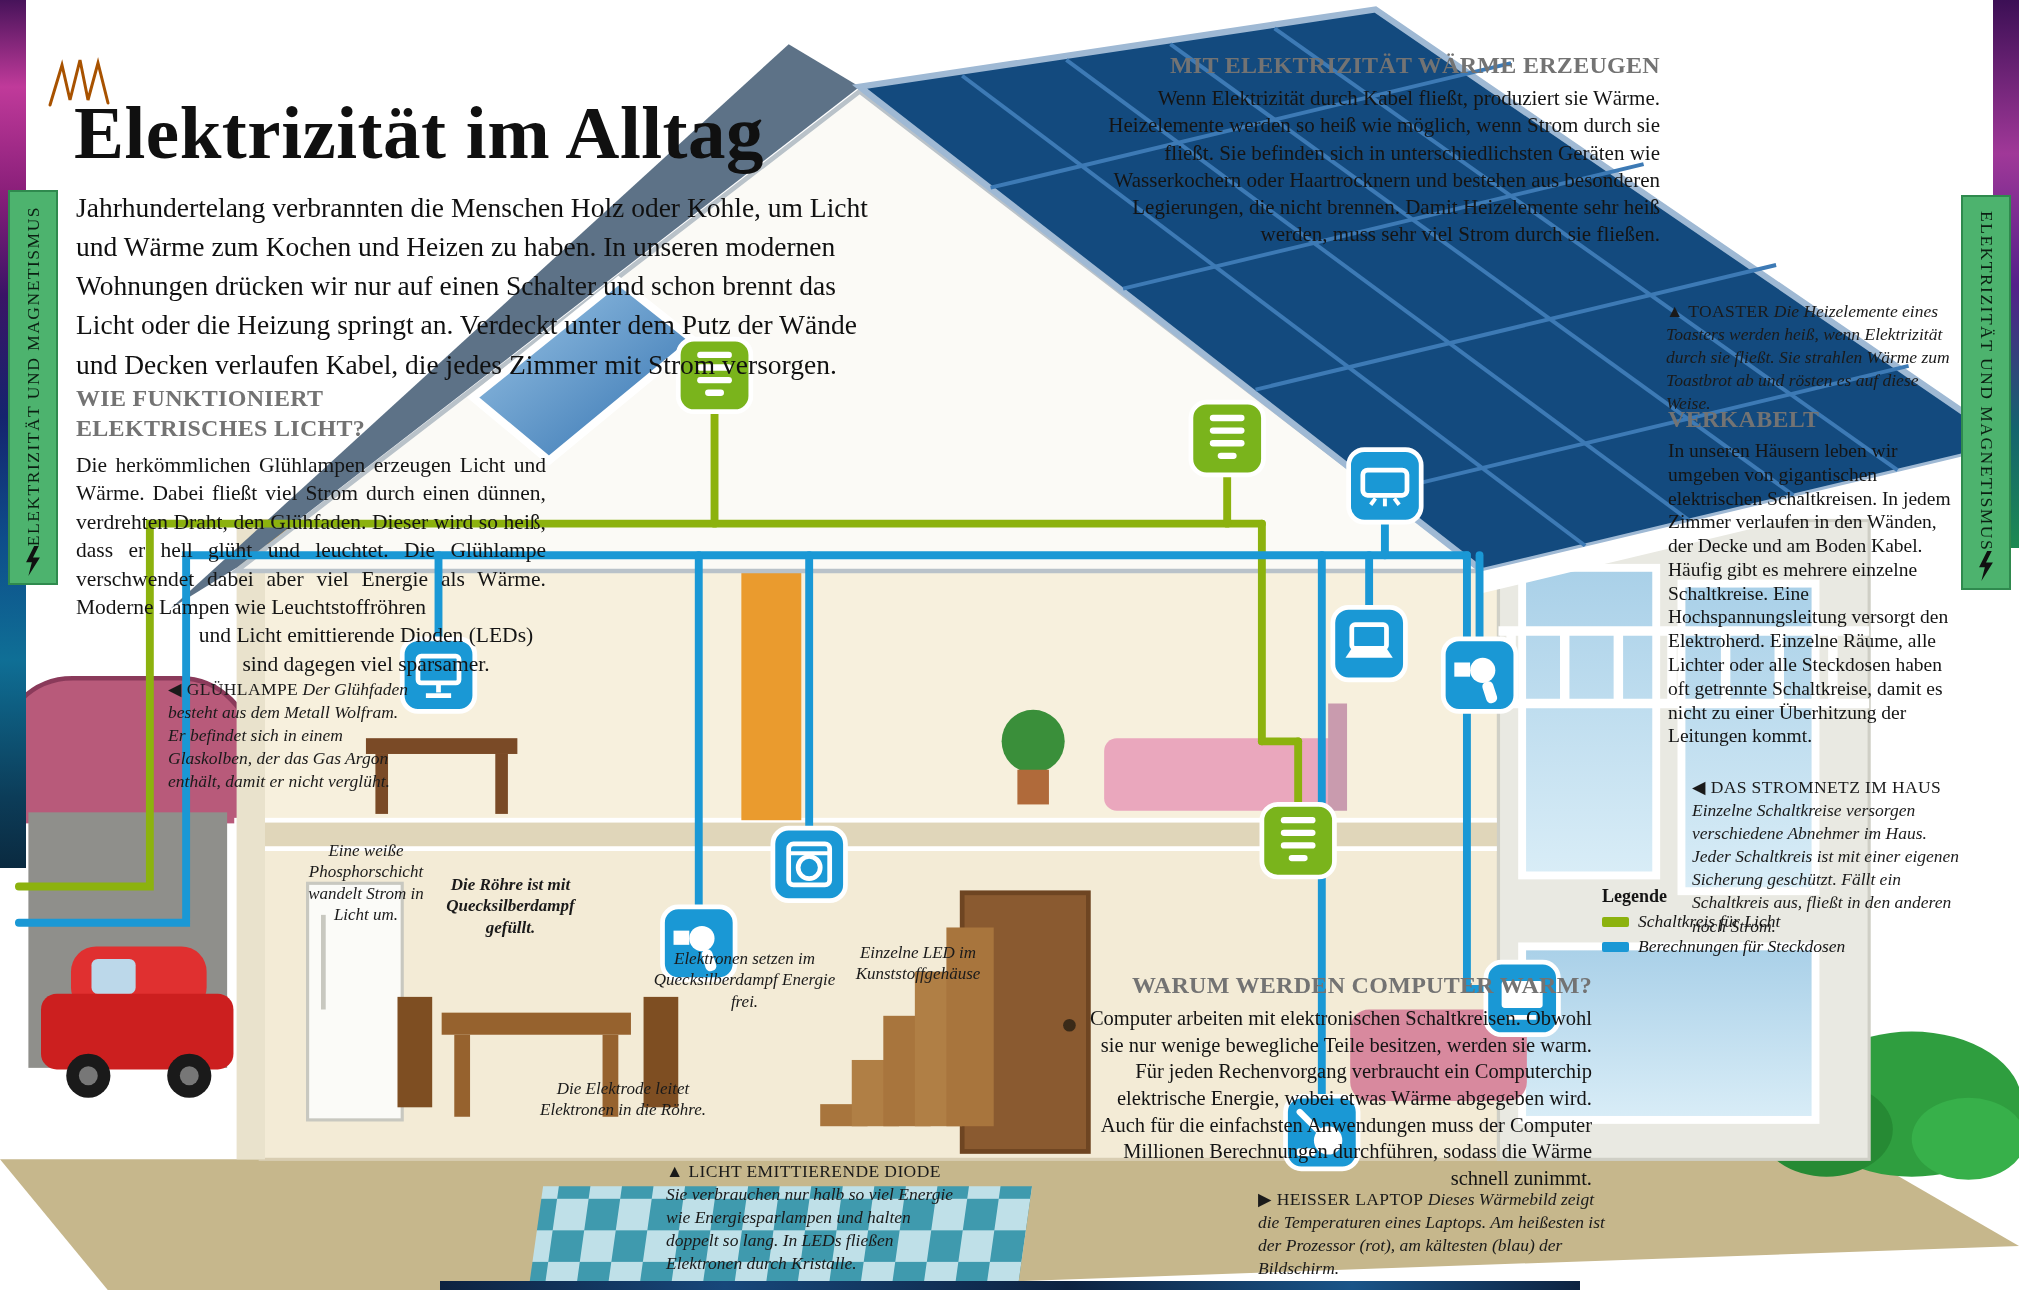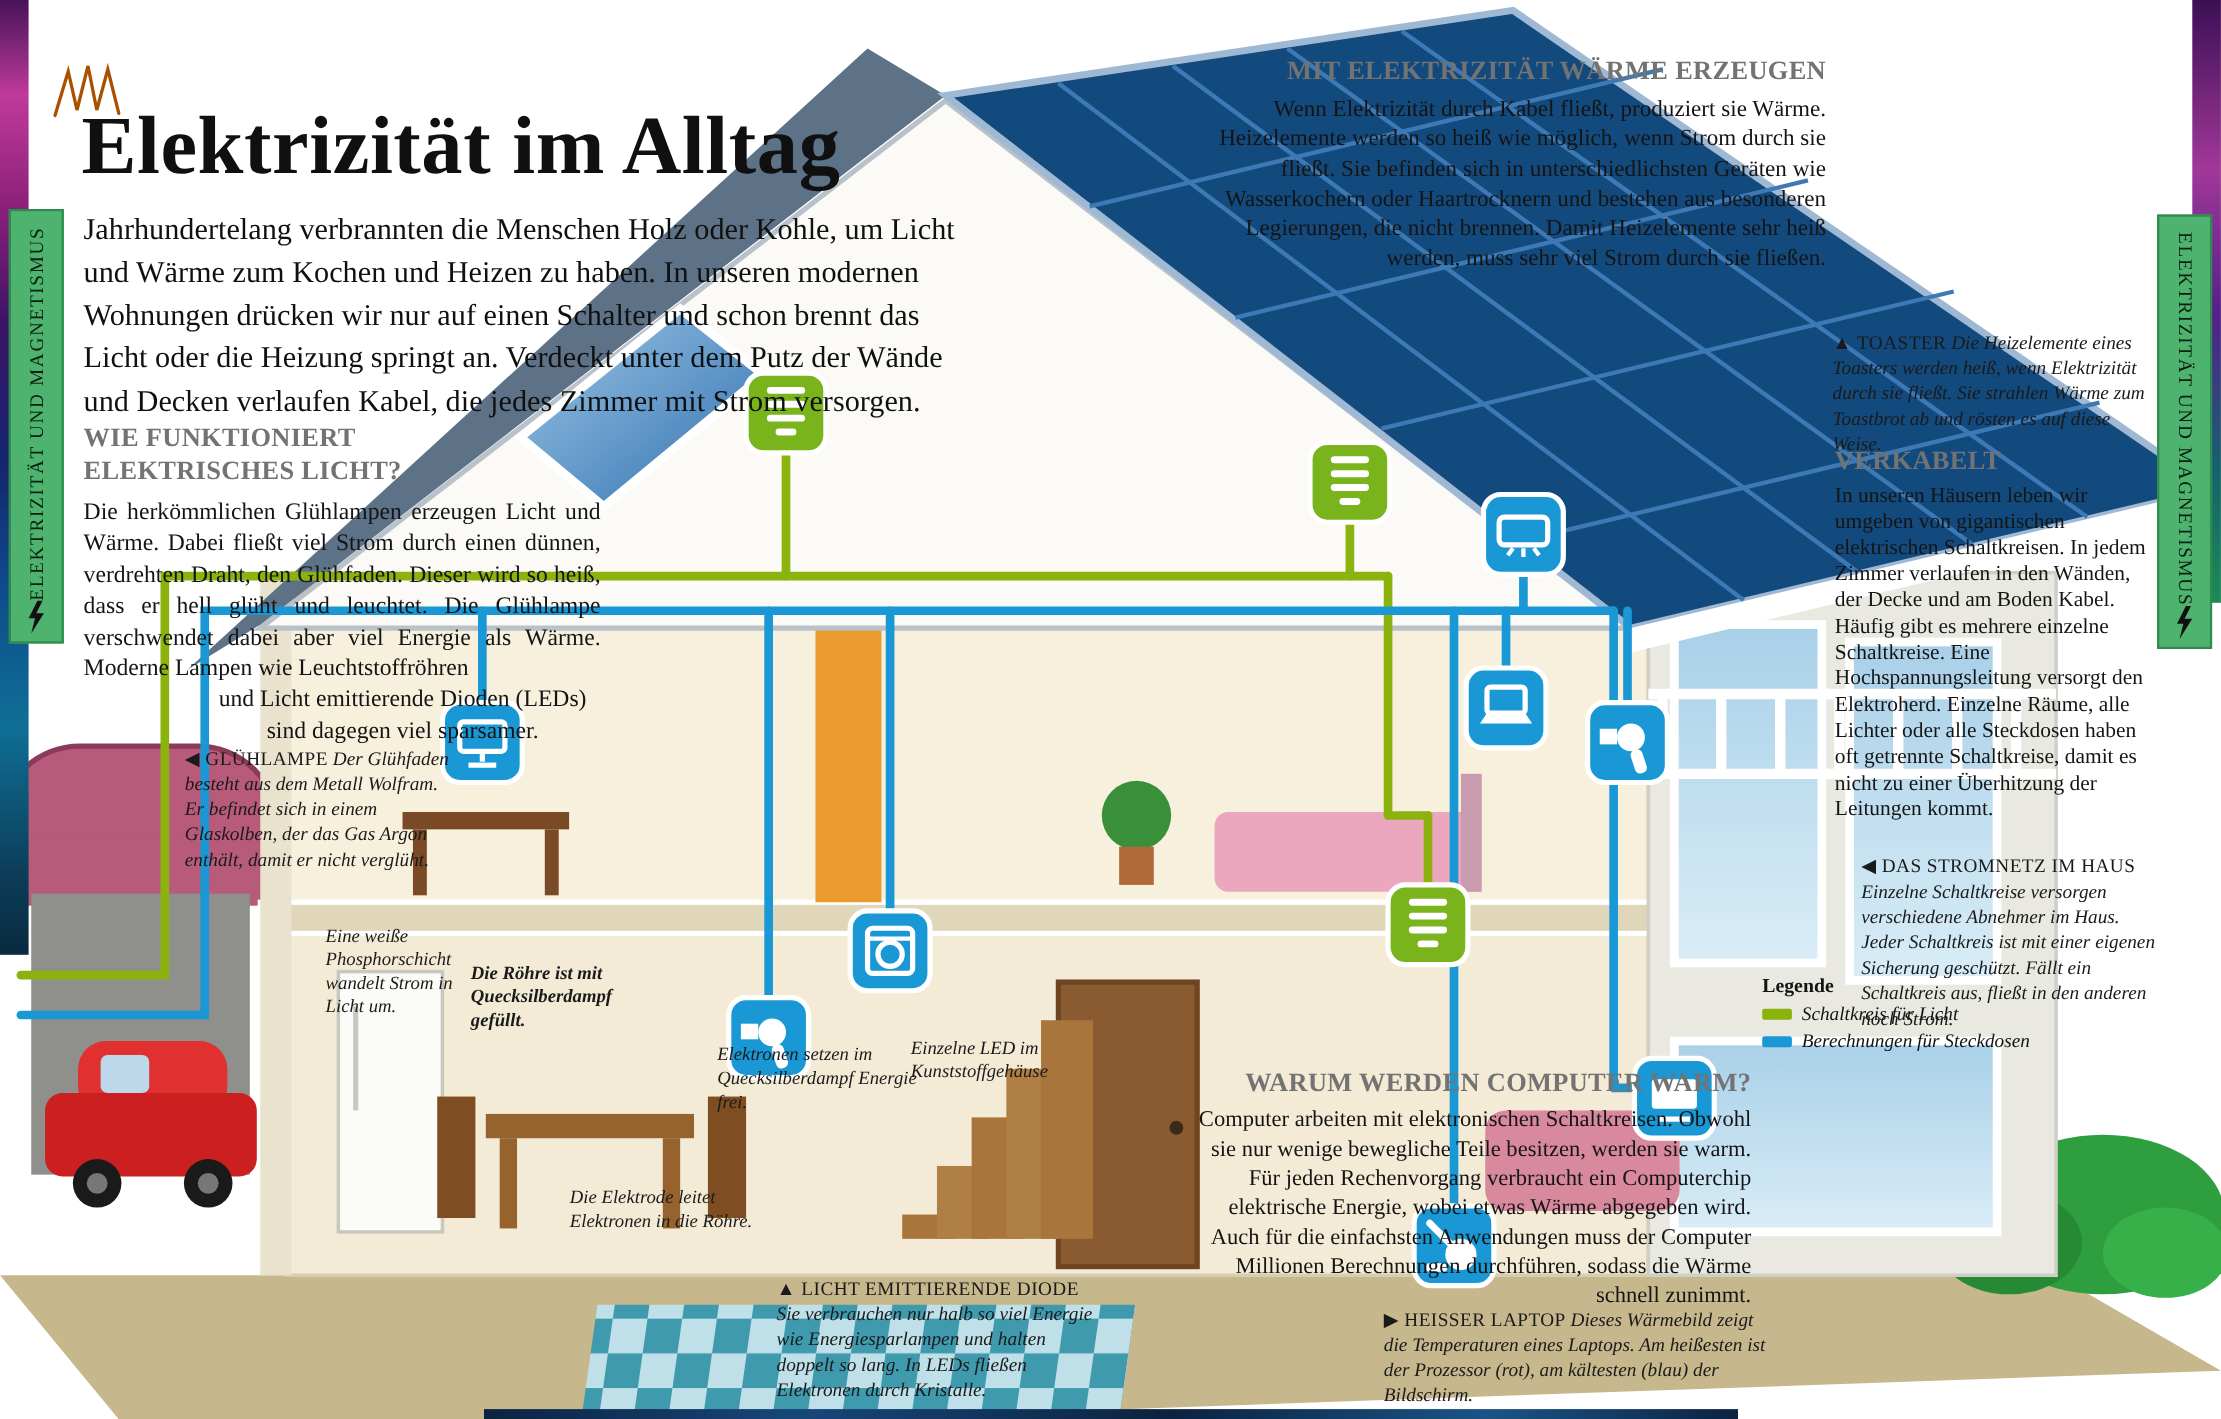--- a/index.html
+++ b/index.html
@@ -45,25 +45,25 @@
   .sec-comp .body{margin-top:6px;font-size:20.5px;line-height:1.3;}
 
   
   .cap{position:absolute;font-size:17.5px;line-height:1.32;color:#1a1a1a;}
   .cap .ct{letter-spacing:.4px;}
   .cap .cx{font-style:italic;}
   .cap-bulb{left:168px;top:678px;width:240px;}
   .cap-toaster{left:1666px;top:300px;width:292px;}
   .cap-grid{left:1692px;top:752px;width:272px;margin-top:24px;}
   .cap-cfl{left:312px;top:1142px;width:302px;}
-  .cap-led{left:706px;top:1160px;width:300px;}
+  .cap-led{left:666px;top:1160px;width:300px;}
   .cap-laptop{left:1258px;top:1188px;width:360px;}
 
   
-  .lbl{position:absolute;font-size:17px;font-style:italic;line-height:1.25;color:#1a1a1a;}
+  .lbl{position:absolute;font-size:17px;font-style:italic;line-height:1.25;color:#1a1a1a;text-align:center;}
   .lbl-phosphor{left:296px;top:840px;width:140px;}
   .lbl-tube{left:428px;top:874px;width:165px;font-weight:bold;}
   .lbl-electrons{left:612px;top:948px;width:185px;margin-left:40px;}
   .lbl-electrode{left:518px;top:1078px;width:210px;}
   .lbl-led{left:828px;top:942px;width:180px;}
 
   
   .legend{position:absolute;left:1602px;top:886px;width:260px;font-size:17.5px;}
   .legend .lg-title{font-weight:bold;font-size:18px;}
   .legend .lg-row{display:flex;align-items:center;margin-top:4px;font-style:italic;}

